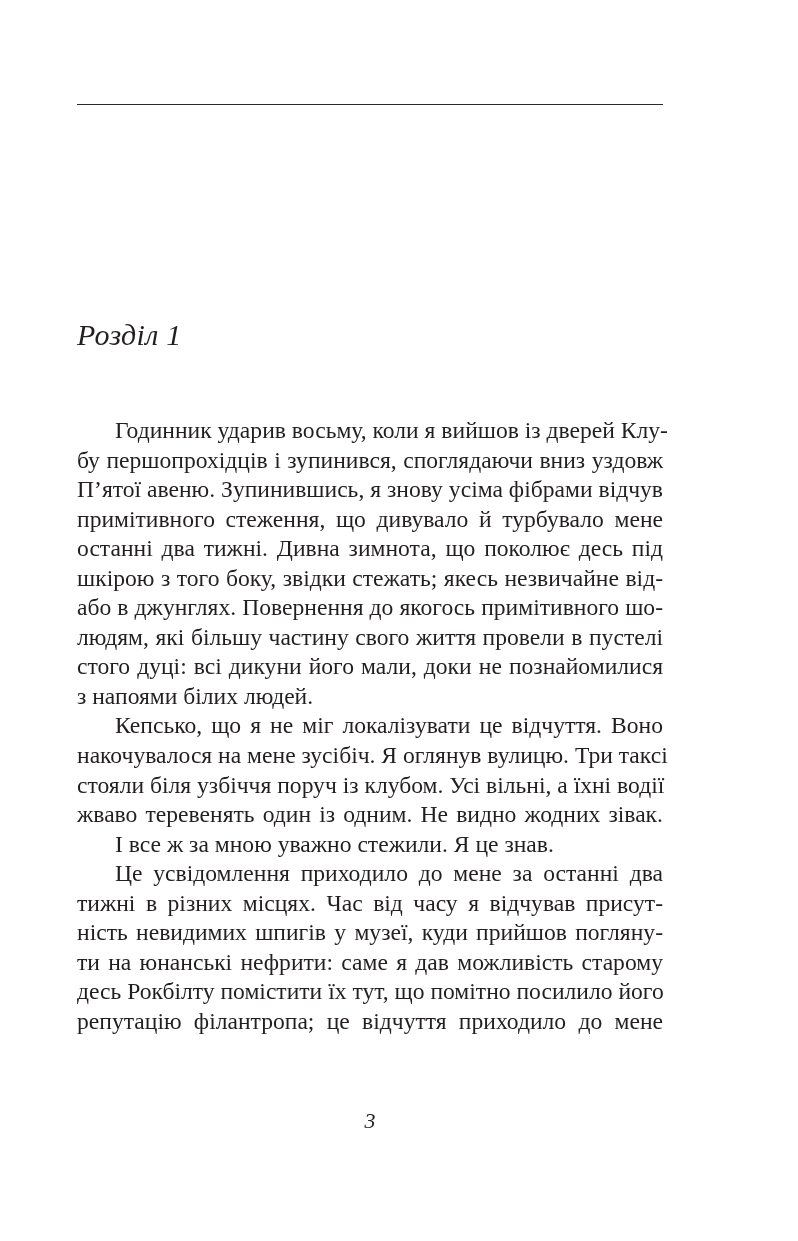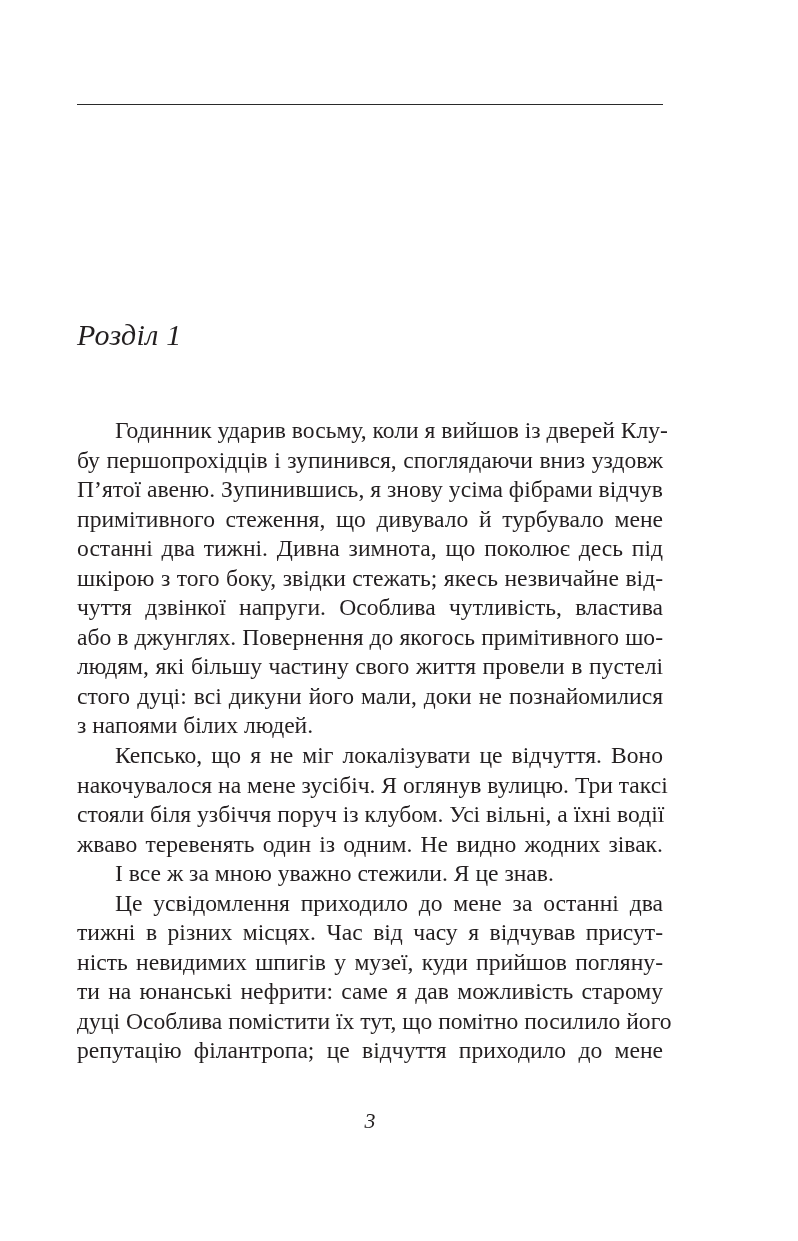--- a/index.html
+++ b/index.html
@@ -45,21 +45,20 @@
 
   <div class="body-text">
 
     <div>
       <div class="line indent">Годинник ударив восьму, коли я вийшов із дверей Клу-</div>
       <div class="line">бу першопрохідців і зупинився, споглядаючи вниз уздовж</div>
       <div class="line">П’ятої авеню. Зупинившись, я знову усіма фібрами відчув</div>
       <div class="line">примітивного стеження, що дивувало й турбувало мене</div>
       <div class="line">останні два тижні. Дивна зимнота, що поколює десь під</div>
       <div class="line">шкірою з того боку, звідки стежать; якесь незвичайне від-</div>
-      <div class="line">чуття дзвінкої напруги. Особлива чутливість, властива</div>
       <div class="line">або в джунглях. Повернення до якогось примітивного шо-</div>
       <div class="line">людям, які більшу частину свого життя провели в пустелі</div>
       <div class="line">стого дуці: всі дикуни його мали, доки не познайомилися</div>
       <div class="line last">з напоями білих людей.</div>
     </div>
 
     <div>
       <div class="line indent">Кепсько, що я не міг локалізувати це відчуття. Воно</div>
       <div class="line">накочувалося на мене зусібіч. Я оглянув вулицю. Три таксі</div>
       <div class="line">стояли біля узбіччя поруч із клубом. Усі вільні, а їхні водії</div>
@@ -68,19 +67,19 @@
 
     <div>
       <div class="line indent last">І все ж за мною уважно стежили. Я це знав.</div>
     </div>
 
     <div>
       <div class="line indent">Це усвідомлення приходило до мене за останні два</div>
       <div class="line">тижні в різних місцях. Час від часу я відчував присут-</div>
       <div class="line">ність невидимих шпигів у музеї, куди прийшов погляну-</div>
       <div class="line">ти на юнанські нефрити: саме я дав можливість старому</div>
-      <div class="line">дуці Особлива помістити їх тут, що помітно посилило його</div>
+      <div class="line">десь Рокбілту помістити їх тут, що помітно посилило його</div>
       <div class="line">репутацію філантропа; це відчуття приходило до мене</div>
     </div>
   </div>
 
   <div class="page-number">3</div>
 </div>
 
 </body></html>

